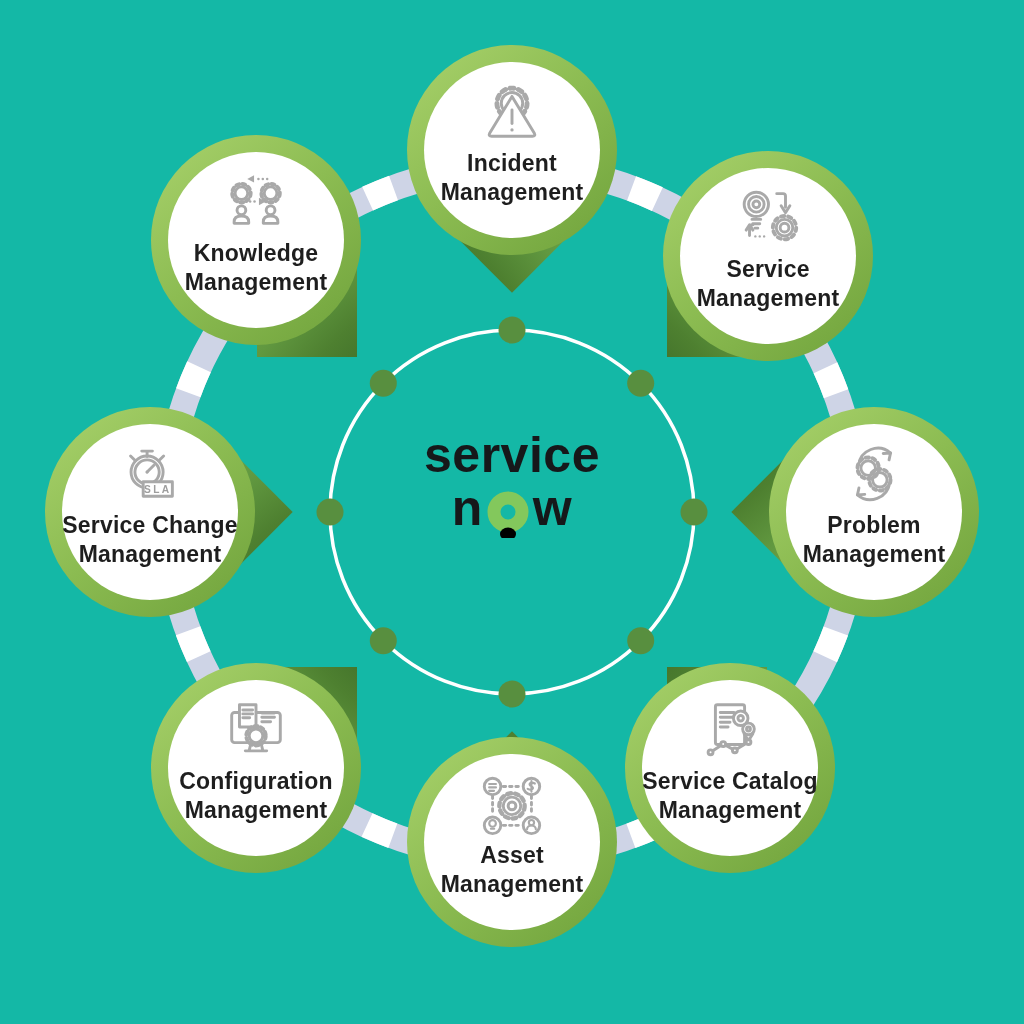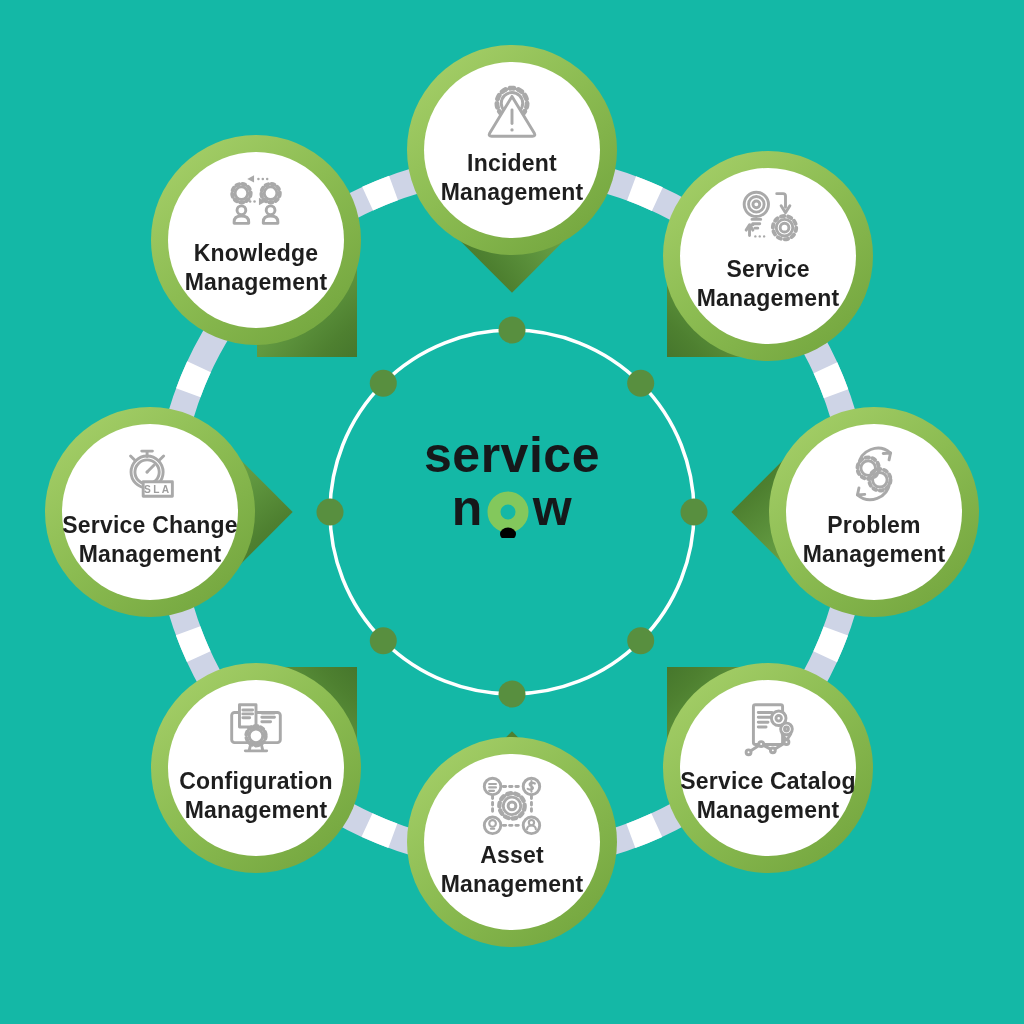--- a/index.html
+++ b/index.html
@@ -121,21 +121,21 @@
         <circle cx="46" cy="44" r="7.5"></circle>
         <circle cx="46" cy="44" r="11" stroke-width="4" stroke-dasharray="3.2 3.8"></circle>
       </svg>
       <div class="label">
         <div>Problem</div>
         <div>Management</div>
       </div>
     </div>
   </div>
 
-  <div class="node" style="left:663px;top:663px">
+  <div class="node" style="left:625px;top:663px">
     <div class="node-inner">
       <svg class="nicon" viewBox="0 0 80 72">
         <rect x="25" y="12" width="30" height="41" rx="2" fill="#ffffff"></rect>
         <path d="M30 20 h14 M30 25 h14 M30 30 h10 M30 35 h8"></path>
         <circle cx="51" cy="26" r="7.5" fill="#ffffff"></circle>
         <circle cx="51" cy="26" r="2.8"></circle>
         <circle cx="59" cy="37" r="6" fill="#ffffff"></circle>
         <circle cx="59" cy="37" r="2"></circle>
         <path d="M59 49 l-4.5 -7 M59 49 l4.5 -7"></path>
         <path d="M20 61 L33 52.5 L45 59 L59 50.5"></path>

